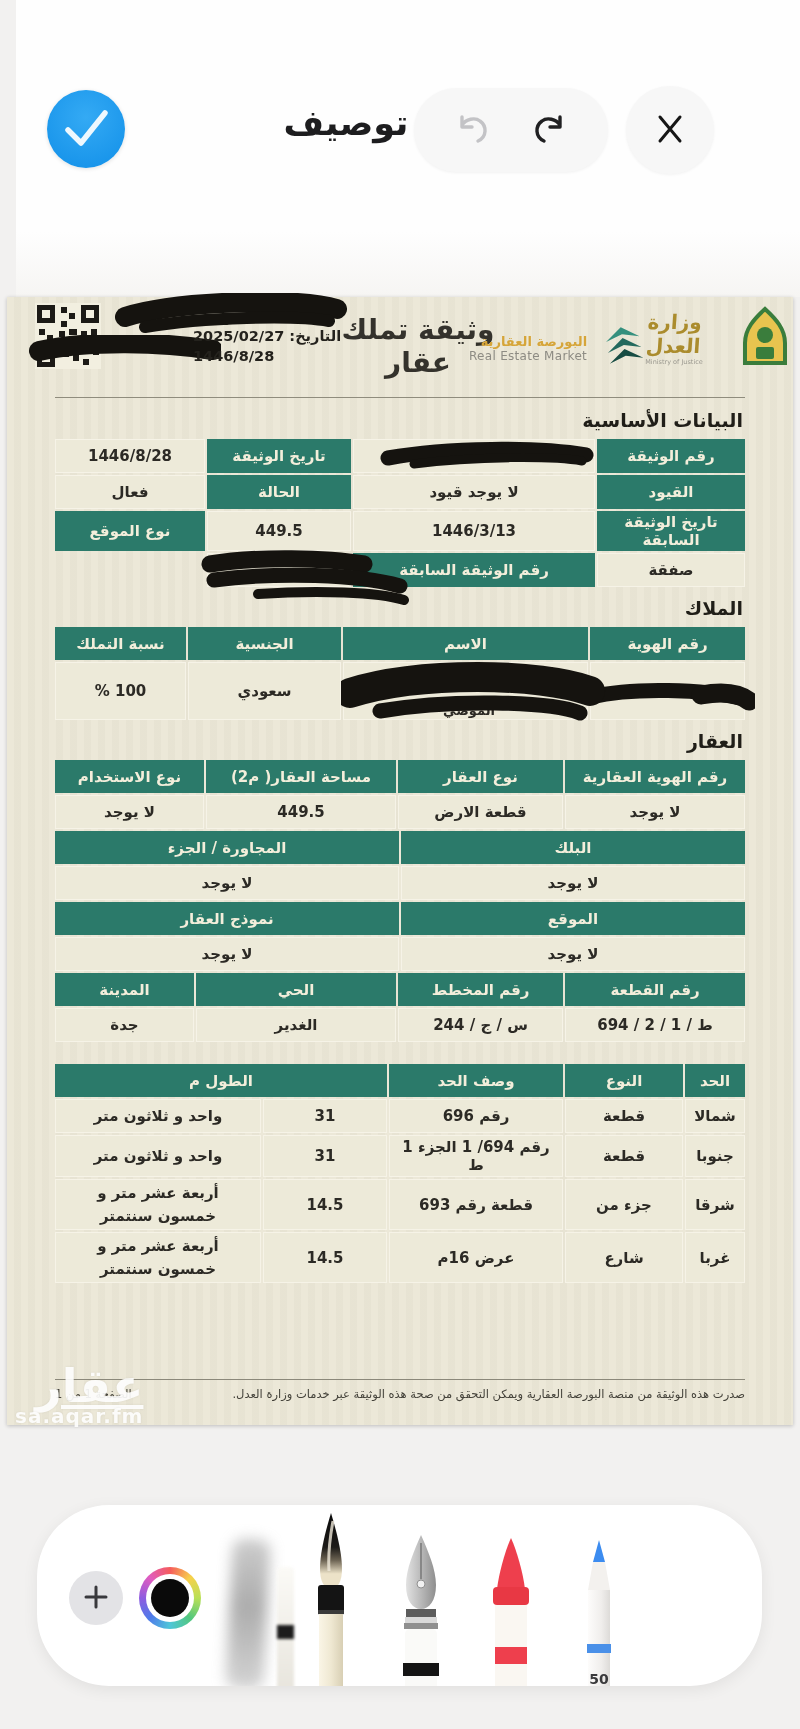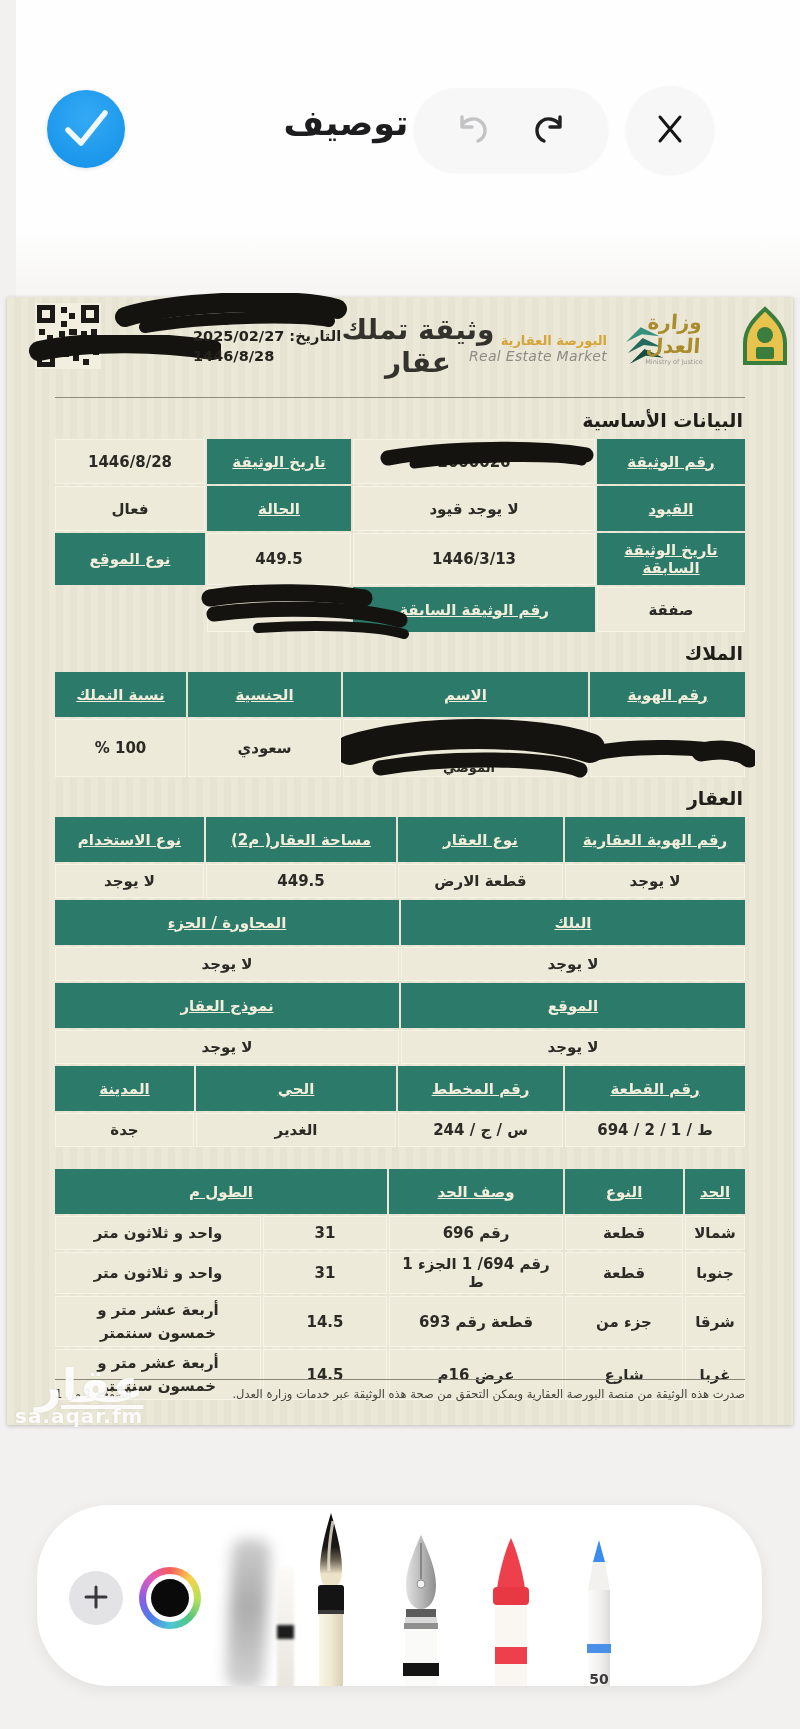--- a/index.html
+++ b/index.html
@@ -26,38 +26,38 @@
     box-shadow:0 1px 4px rgba(0,0,0,.22);direction:rtl;}
   .doc-header{position:absolute;top:0;left:0;right:0;height:100px;direction:ltr;}
   .qr{position:absolute;left:28px;top:6px;}
   .date-block{position:absolute;left:186px;top:30px;width:156px;text-align:left;direction:rtl;
     font-size:14.5px;font-weight:700;color:#24221d;line-height:1.35;}
   .doc-title{position:absolute;left:326px;top:16px;width:170px;text-align:center;
     font-size:28px;font-weight:700;color:#34322c;direction:rtl;}
   .rem-logo{position:absolute;left:462px;top:26px;display:flex;align-items:center;gap:14px;}
   .rem-text{text-align:right;}
   .rem-ar{font-size:13px;font-weight:700;color:#d6a539;direction:rtl;}
-  .rem-en{font-size:14px;color:#8d8b83;letter-spacing:.3px;font-style:italic;}
+  .rem-en{font-size:12px;color:#8d8b83;letter-spacing:.3px;}
   .moj-logo{position:absolute;left:612px;top:8px;display:flex;align-items:center;gap:8px;}
   .moj-text{text-align:center;}
   .moj-ar{font-size:20px;font-weight:700;color:#ab8c2d;direction:rtl;transform:skewX(-4deg);}
   .moj-en{font-size:6.5px;color:#9a988f;}
   .head-rule{position:absolute;top:100px;left:48px;right:48px;border-top:1.5px solid #8f8c7d;}
 
   .doc-body{position:absolute;top:102px;left:48px;right:48px;}
   .sec{font-size:19px;font-weight:700;color:#201e18;margin:10px 2px 8px;}
   .t{display:grid;gap:2px;}
   .t1{grid-template-columns:148px 242px 144px 1fr;}
   .t2{grid-template-columns:155px 245px 153px 1fr;}
   .t3a{grid-template-columns:180px 165px 190px 1fr;}
   .t3b{grid-template-columns:1fr 1fr;}
   .t3c{grid-template-columns:180px 165px 200px 1fr;}
   .t4{grid-template-columns:60px 118px 174px 124px 1fr;margin-top:22px;}
   .h{background:#2b7a6a;color:#f3eedb;font-weight:700;font-size:15px;display:flex;align-items:center;
-     justify-content:center;text-align:center;min-height:29px;padding:8px 4px;text-decoration:underline;}
+     justify-content:center;text-align:center;min-height:29px;padding:2px 4px;}
   .v{background:#edead9;border:1px solid #f6f3e7;color:#2c2a25;font-weight:700;font-size:15px;display:flex;
      align-items:center;justify-content:center;text-align:center;min-height:28px;padding:2px 6px;position:relative;}
   .v.tall{min-height:52px;}
   .span2{grid-column:span 2;}
   .narrow{max-width:172px;display:inline-block;line-height:1.5;}
   .scrib{position:absolute;pointer-events:none;}
   .scrib path{fill:none;stroke:#15130f;stroke-linecap:round;stroke-linejoin:round;}
   .frag{position:absolute;font-size:13px;font-weight:700;color:#2c2a25;z-index:0;}
 
   .doc-footer{position:absolute;left:48px;right:48px;bottom:24px;border-top:1px solid #8b887a;

